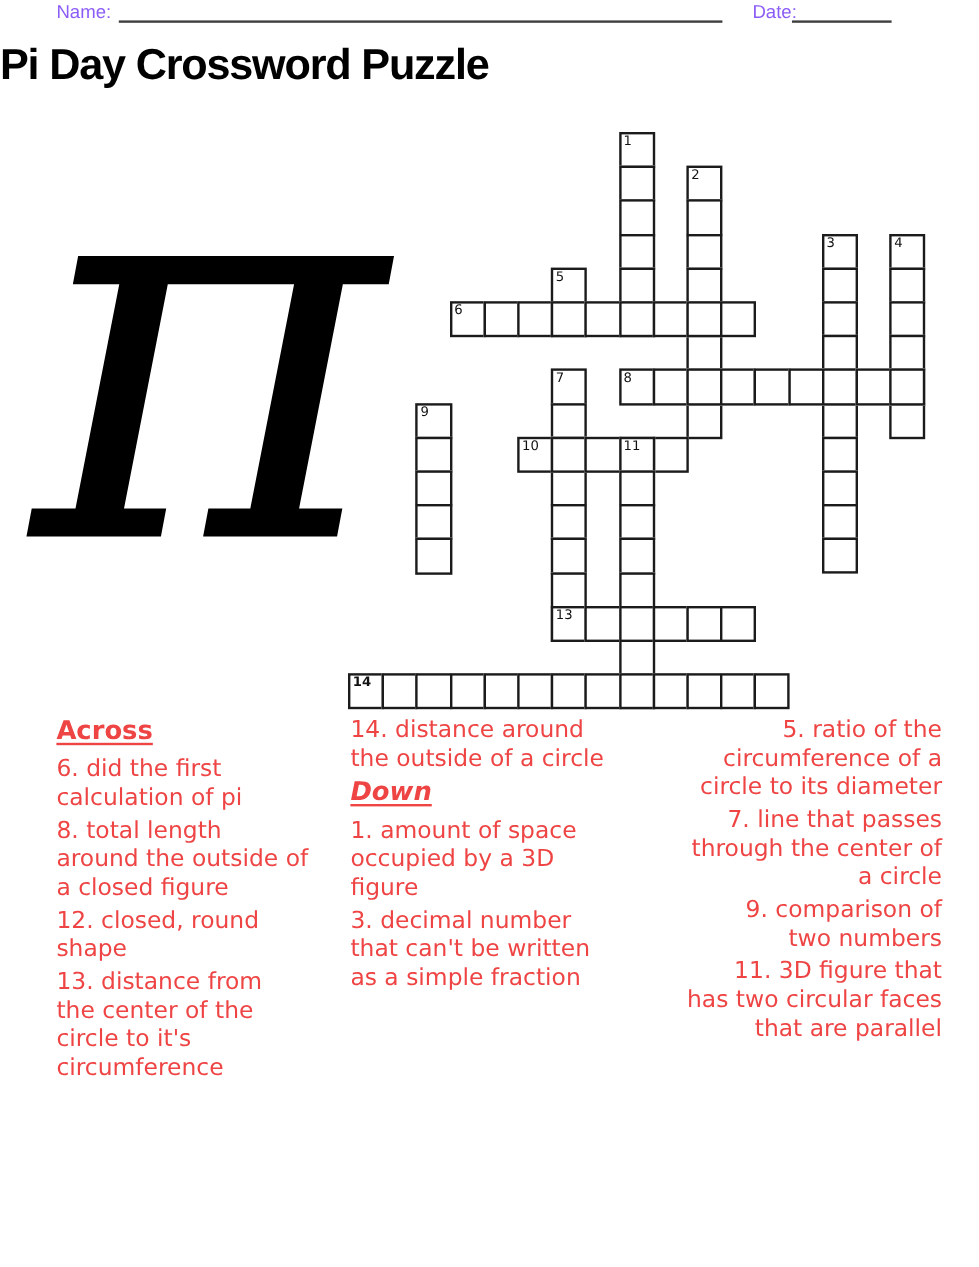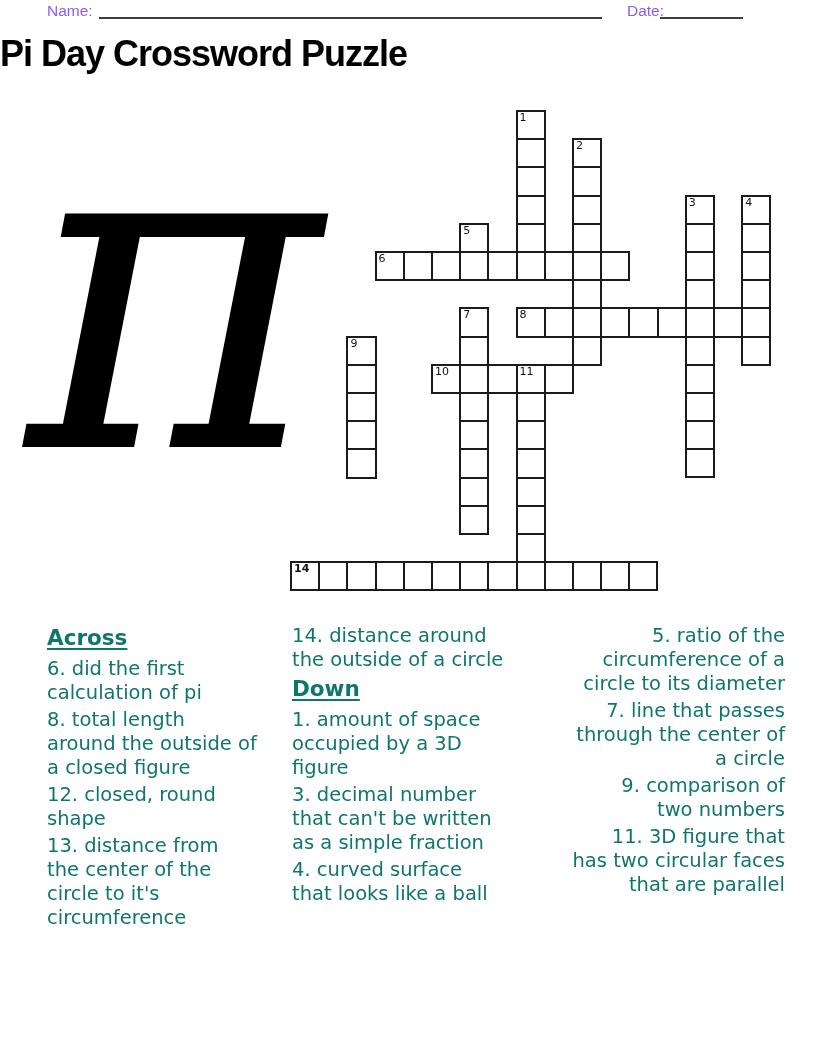--- a/index.html
+++ b/index.html
@@ -25,30 +25,30 @@
   .word.across{flex-direction:row;}
   .word.down{flex-direction:column;}
   .cell{width:30.2px;height:30.2px;box-sizing:border-box;border:2px solid #1b1b1b;
         background:#fff;position:relative;flex:0 0 auto;}
   .word.across .cell{margin-right:-2px;}
   .word.down .cell{margin-bottom:-2px;}
   .cnum{position:absolute;top:0px;left:2px;font-size:11px;line-height:12px;
         font-family:"DejaVu Sans",sans-serif;color:#111;}
 
   
-  .cluecol{position:absolute;top:624px;font-size:19.5px;line-height:24px;color:#0f766e;}
+  .cluecol{position:absolute;top:596px;font-size:19.5px;line-height:24px;color:#ef4444;}
   .col1{left:47px;width:242px;}
   .col2{left:292px;width:240px;}
   .col3{left:531px;width:254px;text-align:right;}
   .cluehead{font-size:21.5px;line-height:27px;font-weight:bold;text-decoration:underline;
             text-decoration-thickness:2px;text-underline-offset:3px;margin:0 0 6px 0;}
   .clue{margin:0 0 3px 0;}
   .clue b{font-weight:normal;}
   .clue .t{white-space:pre;}
-  .mt{margin-top:2px;}
+  .mt{margin-top:2px;font-style:italic;}
 </style>
 </head>
 <body>
 
 <div class="page">
 
   <span class="hdr-label" style="left:47px;top:2px;">Name:</span>
   <div class="blank" style="left:99px;top:2px;width:503px;"></div>
   <span class="hdr-label" style="left:627px;top:2px;">Date:</span>
   <div class="blank" style="left:660px;top:2px;width:83px;"></div>
@@ -169,20 +169,30 @@
         <div class="cell"></div>
         <div class="cell"></div>
         <div class="cell"></div>
       </div>
       <div class="word down" style="left: 225.6px; top: 253.8px;">
         <div class="cell">
           <span class="cnum">11</span>
         </div>
         <div class="cell"></div>
         <div class="cell"></div>
+        <div class="cell"></div>
+        <div class="cell"></div>
+        <div class="cell"></div>
+        <div class="cell"></div>
+        <div class="cell"></div>
+      </div>
+      <div class="word across" style="left: 169.2px; top: 394.8px;">
+        <div class="cell">
+          <span class="cnum">13</span>
+        </div>
         <div class="cell"></div>
         <div class="cell"></div>
         <div class="cell"></div>
         <div class="cell"></div>
         <div class="cell"></div>
       </div>
       <div class="word across" style="left: 0px; top: 451.2px; font-weight: bold;">
         <div class="cell">
           <span class="cnum">14</span>
         </div>
@@ -218,22 +228,20 @@
   <div class="cluecol col2">
       <p class="clue"><b>14.</b><span class="t"> distance around
 the outside of a circle</span></p>
       <div class="cluehead mt">Down</div>
       <p class="clue"><b>1.</b><span class="t"> amount of space
 occupied by a 3D
 figure</span></p>
       <p class="clue"><b>3.</b><span class="t"> decimal number
 that can't be written
 as a simple fraction</span></p>
-      <p class="clue"><b>4.</b><span class="t"> curved surface
-that looks like a ball</span></p>
     </div>
   <div class="cluecol col3">
       <p class="clue"><b>5.</b><span class="t"> ratio of the
 circumference of a
 circle to its diameter</span></p>
       <p class="clue"><b>7.</b><span class="t"> line that passes
 through the center of
 a circle</span></p>
       <p class="clue"><b>9.</b><span class="t"> comparison of
 two numbers</span></p>

